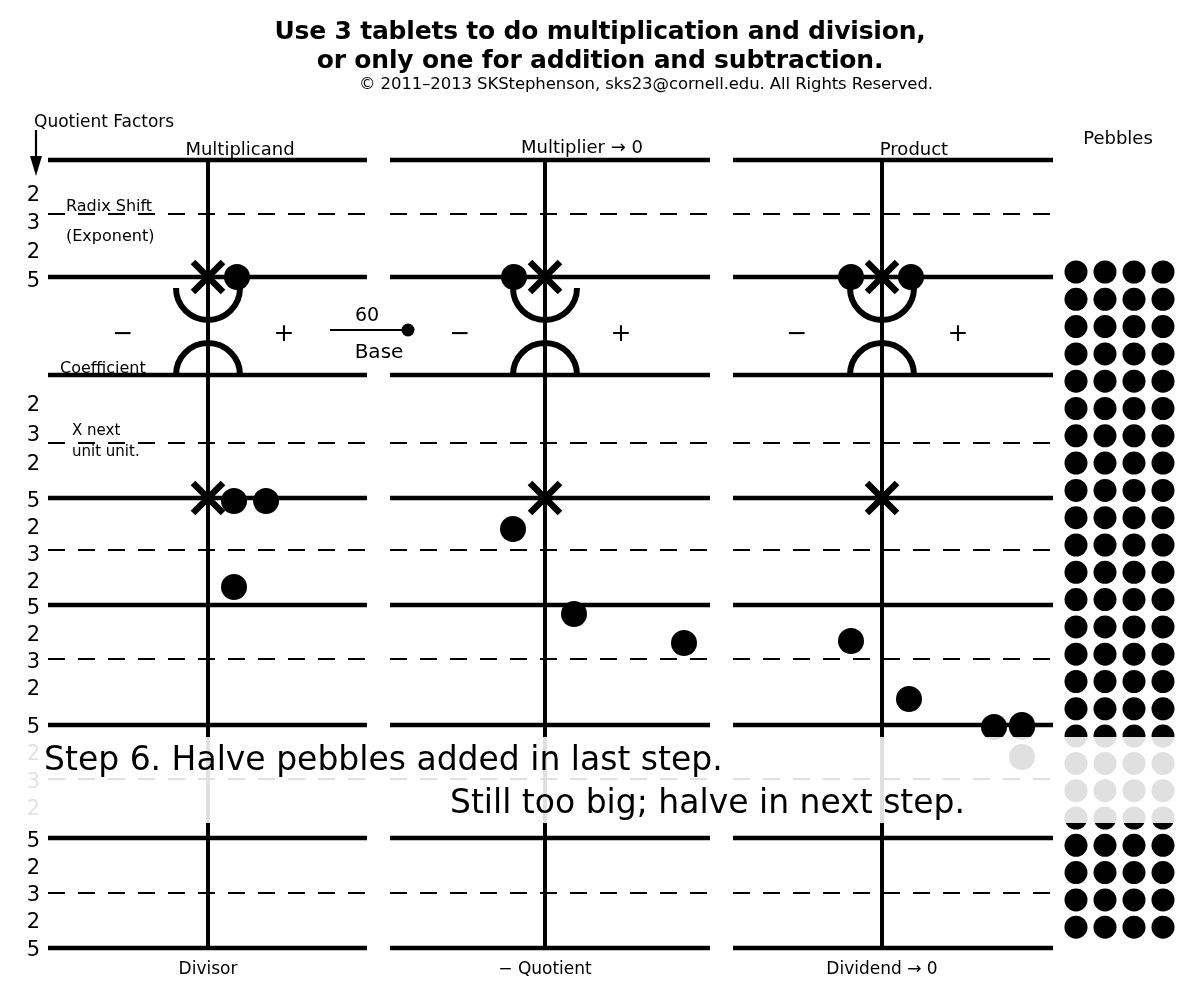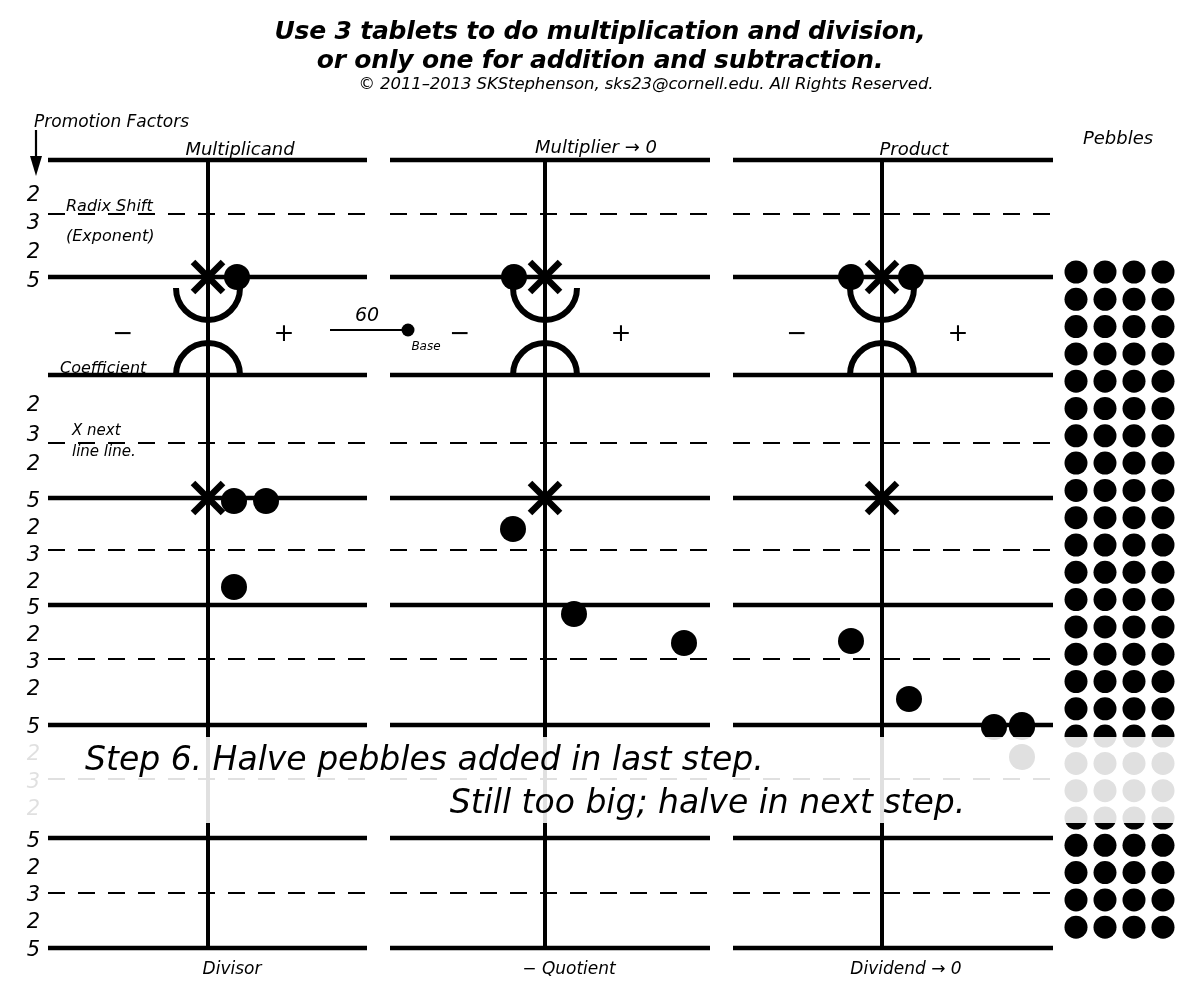--- a/index.html
+++ b/index.html
@@ -1,21 +1,21 @@
 <!DOCTYPE html>
 <html><head>
 <meta charset="utf-8">
 <style>
   html,body{margin:0;padding:0;background:#fff;}
   body{
     width:1200px;height:990px;position:relative;overflow:hidden;
     font-family:"DejaVu Sans","Liberation Sans",sans-serif;
     color:#000;
   }
-  #stage{position:absolute;left:0;top:0;width:1056px;height:990px;font-style:italic;}
+  #stage{position:absolute;left:0;top:0;width:1056px;height:990px;}
 
   
   .title{
     position:absolute;left:0;width:1200px;text-align:center;
     font-weight:bold;font-size:25px;line-height:29px;letter-spacing:-0.2px;
   }
   .title .l1{display:block;}
   .title .l2{display:block;}
   .copyright{
     position:absolute;left:0;width:1200px;text-align:center;
@@ -23,32 +23,32 @@
   }
 
   
   svg.layer{position:absolute;left:0;top:0;width:1200px;height:990px;overflow:visible;}
 
   
   .lbl{position:absolute;font-size:17px;white-space:nowrap;}
   .lbl.c{transform:translateX(-50%);text-align:center;}
   .num{position:absolute;font-size:21px;width:24px;text-align:right;transform:translateY(-50%);}
   .tabhead{position:absolute;font-size:18px;white-space:nowrap;transform:translateX(-50%);margin-left:32px;}
-  .tabfoot{position:absolute;font-size:17px;white-space:nowrap;transform:translateX(-50%);margin-left:24px;}
+  .tabfoot{position:absolute;font-size:17px;white-space:nowrap;transform:translateX(-50%);}
   .sign{position:absolute;font-size:25px;transform:translate(-50%,-50%);}
   .smalltxt{position:absolute;font-size:16px;white-space:nowrap;}
   .pebhead{position:absolute;font-size:18px;white-space:nowrap;transform:translateX(-50%);}
 
   
   .stepbox{
     position:absolute;left:0;width:1200px;text-align:center;
     font-size:33px;line-height:43px;
     background:rgba(255,255,255,0.88);
   }
-  .stepbox .s1{display:block;text-align:left;padding-left:85px;}
+  .stepbox .s1{display:block;text-align:left;padding-left:44px;}
   .stepbox .s2{display:block;text-align:center;padding-left:215px;}
 </style>
 </head>
 <body>
 
 <div id="stage">
 
   <div class="title" style="top:16px">
     <span class="l1">Use 3 tablets to do multiplication and division,</span>
     <span class="l2">or only one for addition and subtraction.</span>
@@ -320,44 +320,44 @@
       <div class="num" style="left: 16px; top: 753px;">2</div>
       <div class="num" style="left: 16px; top: 781px;">3</div>
       <div class="num" style="left: 16px; top: 808px;">2</div>
       <div class="num" style="left: 16px; top: 840px;">5</div>
       <div class="num" style="left: 16px; top: 867px;">2</div>
       <div class="num" style="left: 16px; top: 894px;">3</div>
       <div class="num" style="left: 16px; top: 921px;">2</div>
       <div class="num" style="left: 16px; top: 949px;">5</div>
     </div>
 
-  <div class="lbl" style="left:34px;top:111px">Promotion Factors</div>
+  <div class="lbl" style="left:34px;top:111px">Quotient Factors</div>
 
   <div class="tabhead" style="left:208px;top:138px">Multiplicand</div>
-  <div class="tabhead" style="left:564px;top:136px">Multiplier → 0</div>
+  <div class="tabhead" style="left:550px;top:136px">Multiplier → 0</div>
   <div class="tabhead" style="left:882px;top:138px">Product</div>
 
   <div class="tabfoot" style="left:208px;top:958px">Divisor</div>
   <div class="tabfoot" style="left:545px;top:958px">− Quotient</div>
   <div class="tabfoot" style="left:882px;top:958px">Dividend → 0</div>
 
   <div class="smalltxt" style="left:66px;top:196px">Radix Shift</div>
   <div class="smalltxt" style="left:66px;top:226px">(Exponent)</div>
   <div class="smalltxt" style="left:60px;top:358px">Coefficient</div>
   <div class="smalltxt" style="left:72px;top:421px;font-size:15px">X next</div>
-  <div class="smalltxt" style="left:72px;top:442px;font-size:15px">line line.</div>
+  <div class="smalltxt" style="left:72px;top:442px;font-size:15px">unit unit.</div>
 
   <div class="sign" style="left:123px;top:332px">−</div>
   <div class="sign" style="left:284px;top:332px">+</div>
   <div class="sign" style="left:460px;top:332px">−</div>
   <div class="sign" style="left:621px;top:332px">+</div>
   <div class="sign" style="left:797px;top:332px">−</div>
   <div class="sign" style="left:958px;top:332px">+</div>
 
   <div class="lbl c" style="left:367px;top:303px;font-size:19px">60</div>
-  <div class="lbl c" style="left:426px;top:339px;font-size:12px">Base</div>
+  <div class="lbl c" style="left:379px;top:339px;font-size:20px">Base</div>
 
   <div class="stepbox" style="top:737px">
     <span class="s1">Step 6. Halve pebbles added in last step.</span>
     <span class="s2">Still too big; halve in next step.</span>
   </div>
 
 </div>
 
 </body></html>

